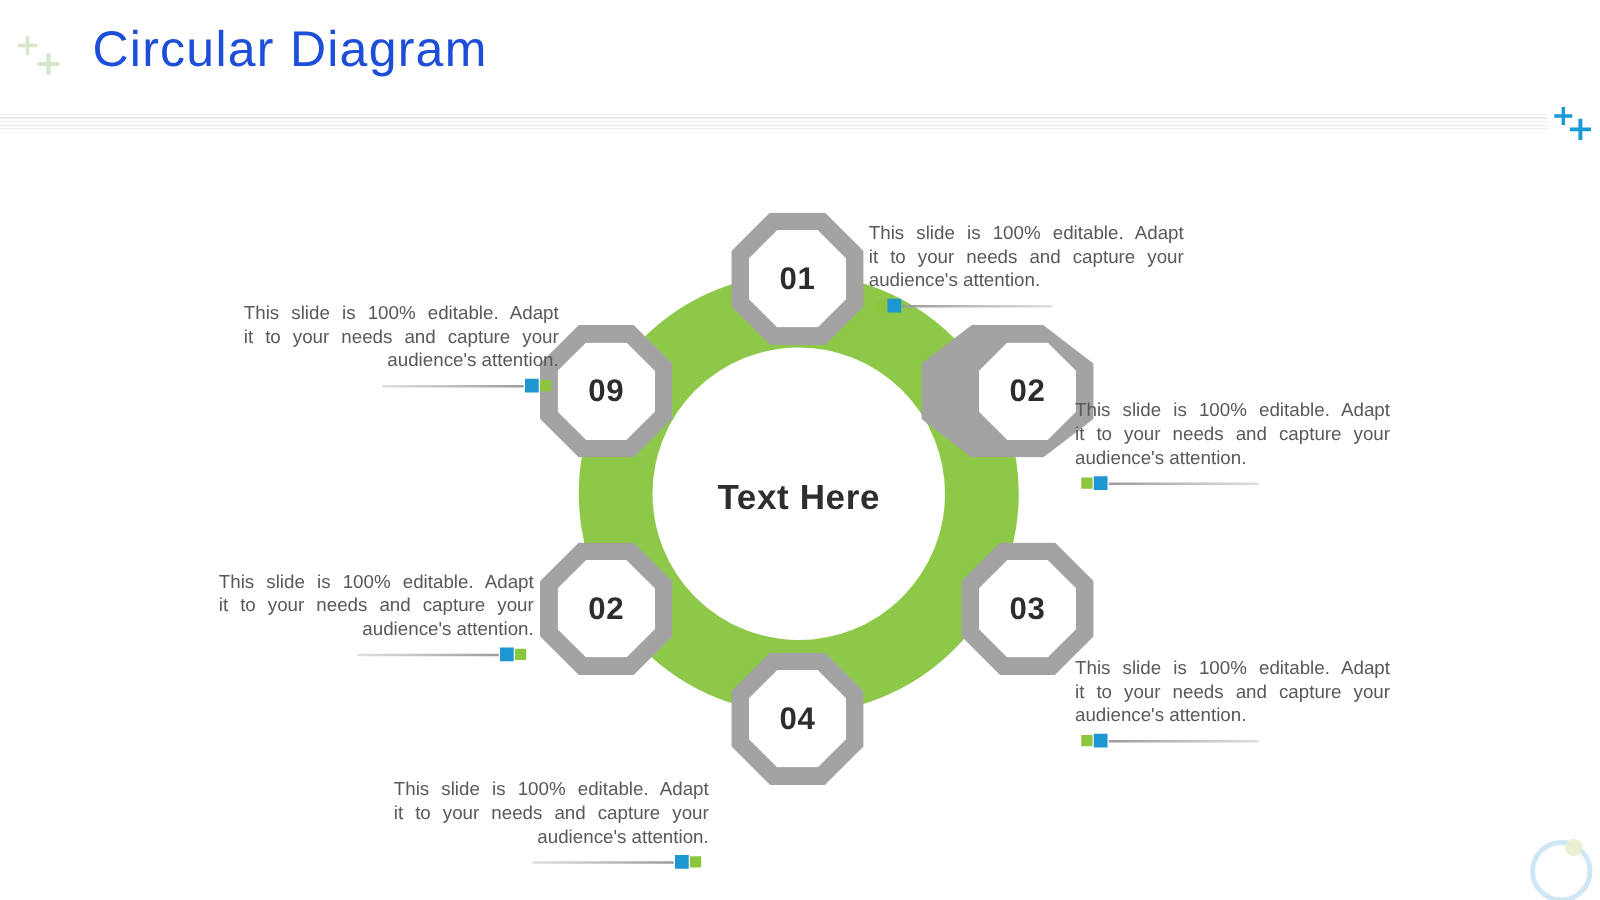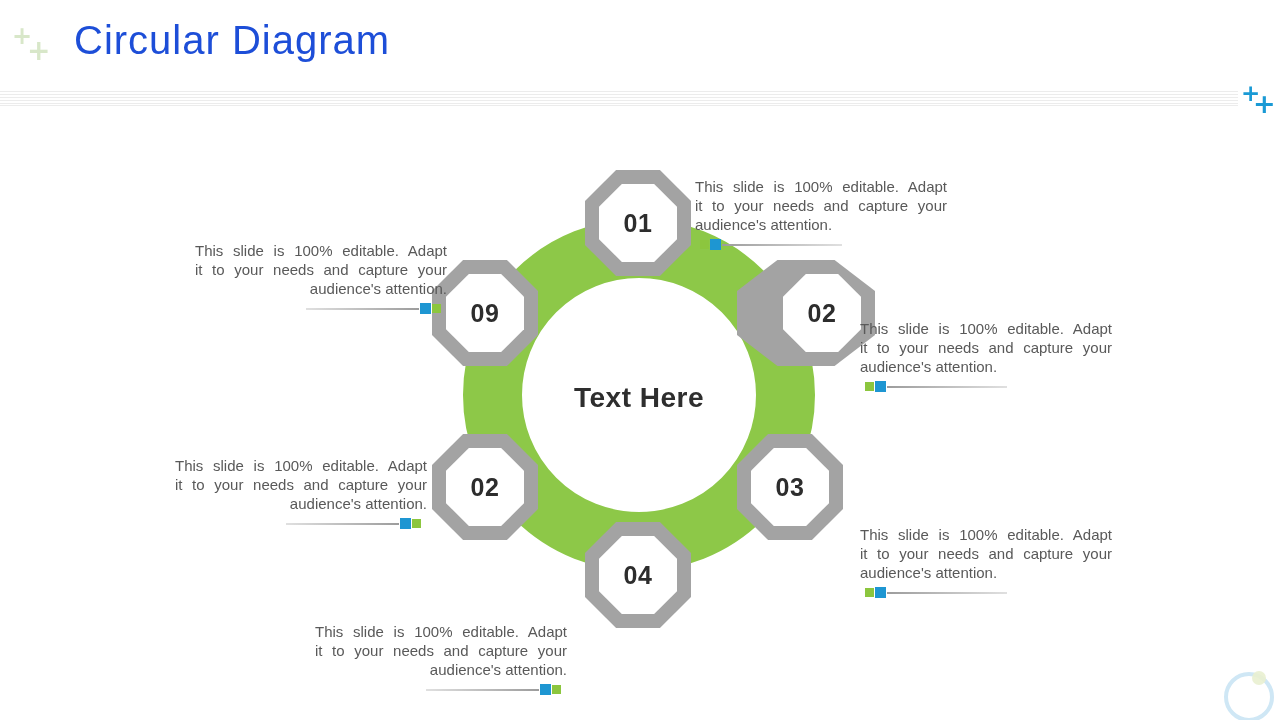--- a/index.html
+++ b/index.html
@@ -83,21 +83,21 @@
 <div class="abs octagon" style="left:585px;top:170px;">
   <div class="octagon-inner">
     <span class="node-number">01</span>
   </div>
 </div>
 <div class="abs octagon" style="left:737px;top:260px;padding-left:32px;">
   <div class="octagon-inner">
     <span class="node-number">02</span>
   </div>
 </div>
-<div class="abs octagon" style="left:737px;top:434px;">
+<div class="abs octagon" style="left:769px;top:434px;">
   <div class="octagon-inner">
     <span class="node-number">03</span>
   </div>
 </div>
 <div class="abs octagon" style="left:585px;top:522px;text-align:center;">
   <div class="octagon-inner">
     <span class="node-number">04</span>
   </div>
 </div>
 <div class="abs octagon" style="left:432px;top:434px;">

